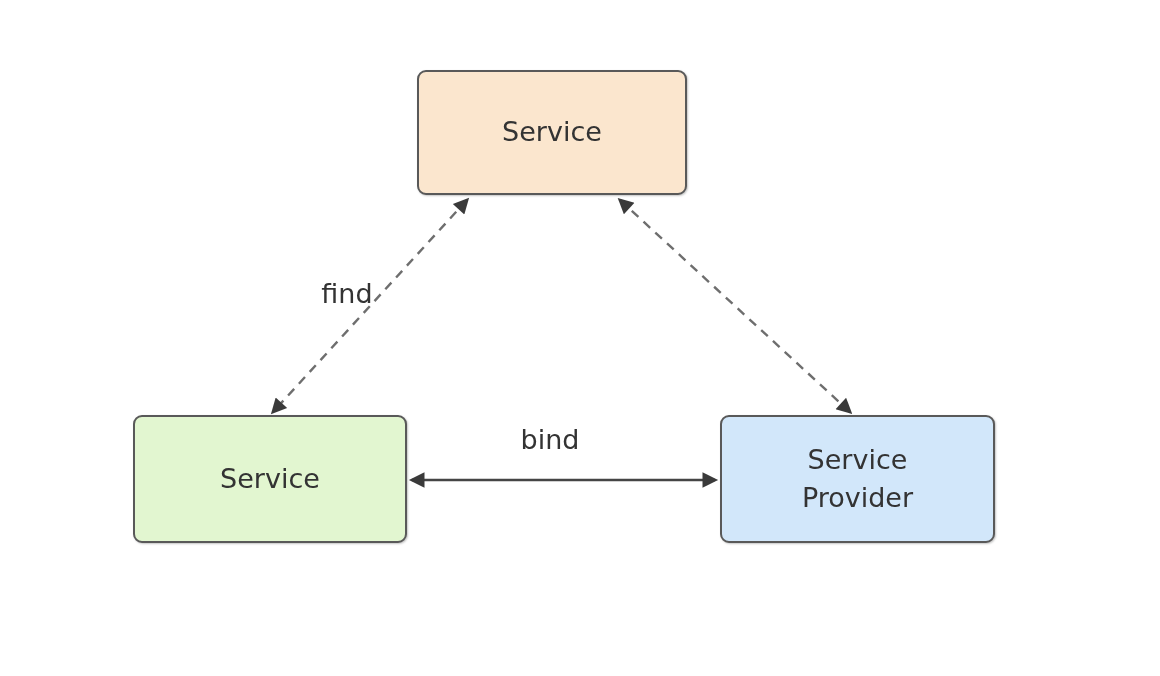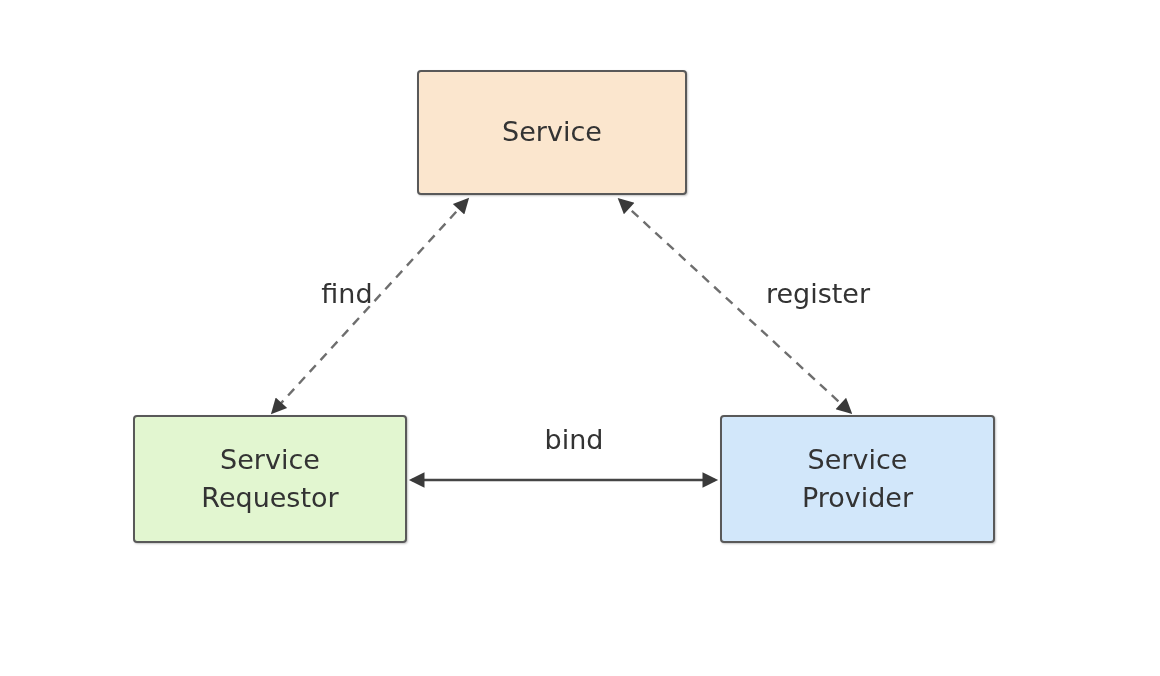--- a/index.html
+++ b/index.html
@@ -26,21 +26,21 @@
     fill: none;
     stroke-width: 2.4;
   }
   .edge.dashed {
     stroke-dasharray: 9 7;
   }
   .node {
     position: absolute;
     box-sizing: border-box;
     border: 2.5px solid #595959;
-    border-radius: 4px;
+    border-radius: 9px;
     display: flex;
     flex-direction: column;
     align-items: center;
     justify-content: center;
     text-align: center;
     font-size: 27px;
     line-height: 1.42;
     color: #333333;
     box-shadow: 1px 1px 2px rgba(90,90,90,0.35);
   }
@@ -49,21 +49,21 @@
   .node-provider  { left: 720px; top: 415px; width: 275px; height: 128px; }
   .edge-label {
     position: absolute;
     transform: translate(-50%, -50%);
     font-size: 27px;
     color: #333333;
     white-space: nowrap;
   }
   .label-find     { left: 325px; top: 293px; margin-left: 22px; }
   .label-register { left: 818px; top: 293px; }
-  .label-bind     { left: 550px; top: 439px; margin-left: 24px; }
+  .label-bind     { left: 550px; top: 439px; }
 </style>
 </head>
 <body>
 
 <div class="stage">
 
   <svg class="edges" viewBox="0 0 1160 676" xmlns="http://www.w3.org/2000/svg">
     <defs>
       <marker id="ah-end" viewBox="0 0 10 10" refX="8" refY="5" markerWidth="9" markerHeight="6.5" orient="auto">
         <path d="M0,0 L10,5 L0,10 z" style="fill: rgb(58, 58, 58);"></path>
@@ -79,27 +79,25 @@
 
     <line class="edge solid" x1="412" y1="480" x2="715" y2="480" marker-start="url(#ah-start)" marker-end="url(#ah-end)" style="stroke: rgb(69, 69, 69);"></line>
   </svg>
 
   <div class="node node-registry" style="background-color: rgb(251, 230, 206);">
     <span>Service</span>
   </div>
 
   <div class="node node-requestor" style="background-color: rgb(226, 246, 208);">
     <span>Service</span>
-    <span>Requestor</span>
   </div>
 
   <div class="node node-provider" style="background-color: rgb(210, 231, 250);">
     <span>Service</span>
     <span>Provider</span>
   </div>
 
   <div class="edge-label label-find">find</div>
 
-  <div class="edge-label label-register">register</div>
 
   <div class="edge-label label-bind">bind</div>
 
 </div>
 
 </body></html>

